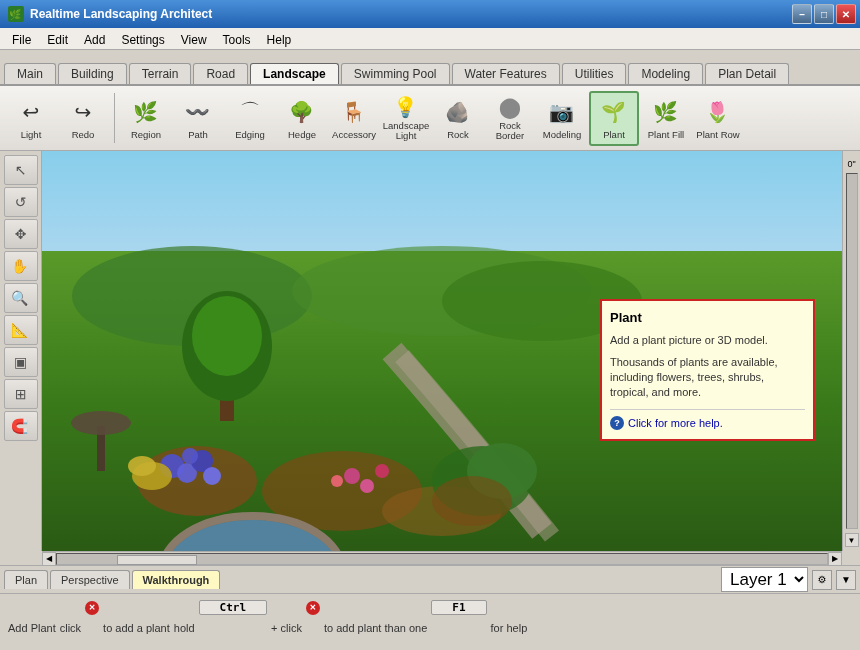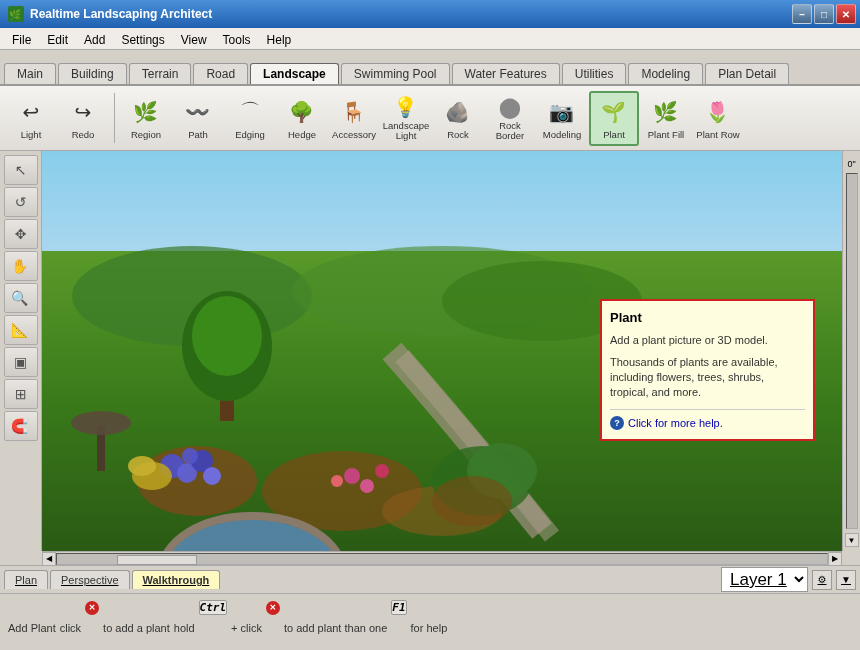--- a/index.html
+++ b/index.html
@@ -225,21 +225,20 @@
     }
 
     
     #bottom-area {
       height: 28px;
       background: #d4d0c8;
       border-top: 1px solid #aaa;
       display: flex;
       align-items: center;
       padding: 0 4px;
-      text-decoration: underline;
     }
     .bottom-tab {
       padding: 3px 10px;
       background: #e0ddd8;
       border: 1px solid #999;
       border-bottom: none;
       cursor: pointer;
       font-size: 11px;
       margin-right: 2px;
       color: #333;
@@ -278,25 +277,24 @@
       display: flex;
       align-items: center;
       padding: 0 8px;
       gap: 4px;
       font-size: 11px;
     }
     .status-text { color: #333; margin-top: 40px; }
     .status-key {
       background: #e8e5e0;
       border: 1px solid #999;
-      padding: 0 0;
+      padding: 0 20px;
       border-radius: 2px;
       font-weight: bold;
       font-family: monospace;
-      font-style: italic;
     }
     .status-icon {
       width: 14px; height: 14px;
       background: #cc2222;
       border-radius: 50%;
       display: flex; align-items: center; justify-content: center;
       color: white; font-size: 8px; font-weight: bold;
     }
 
     

